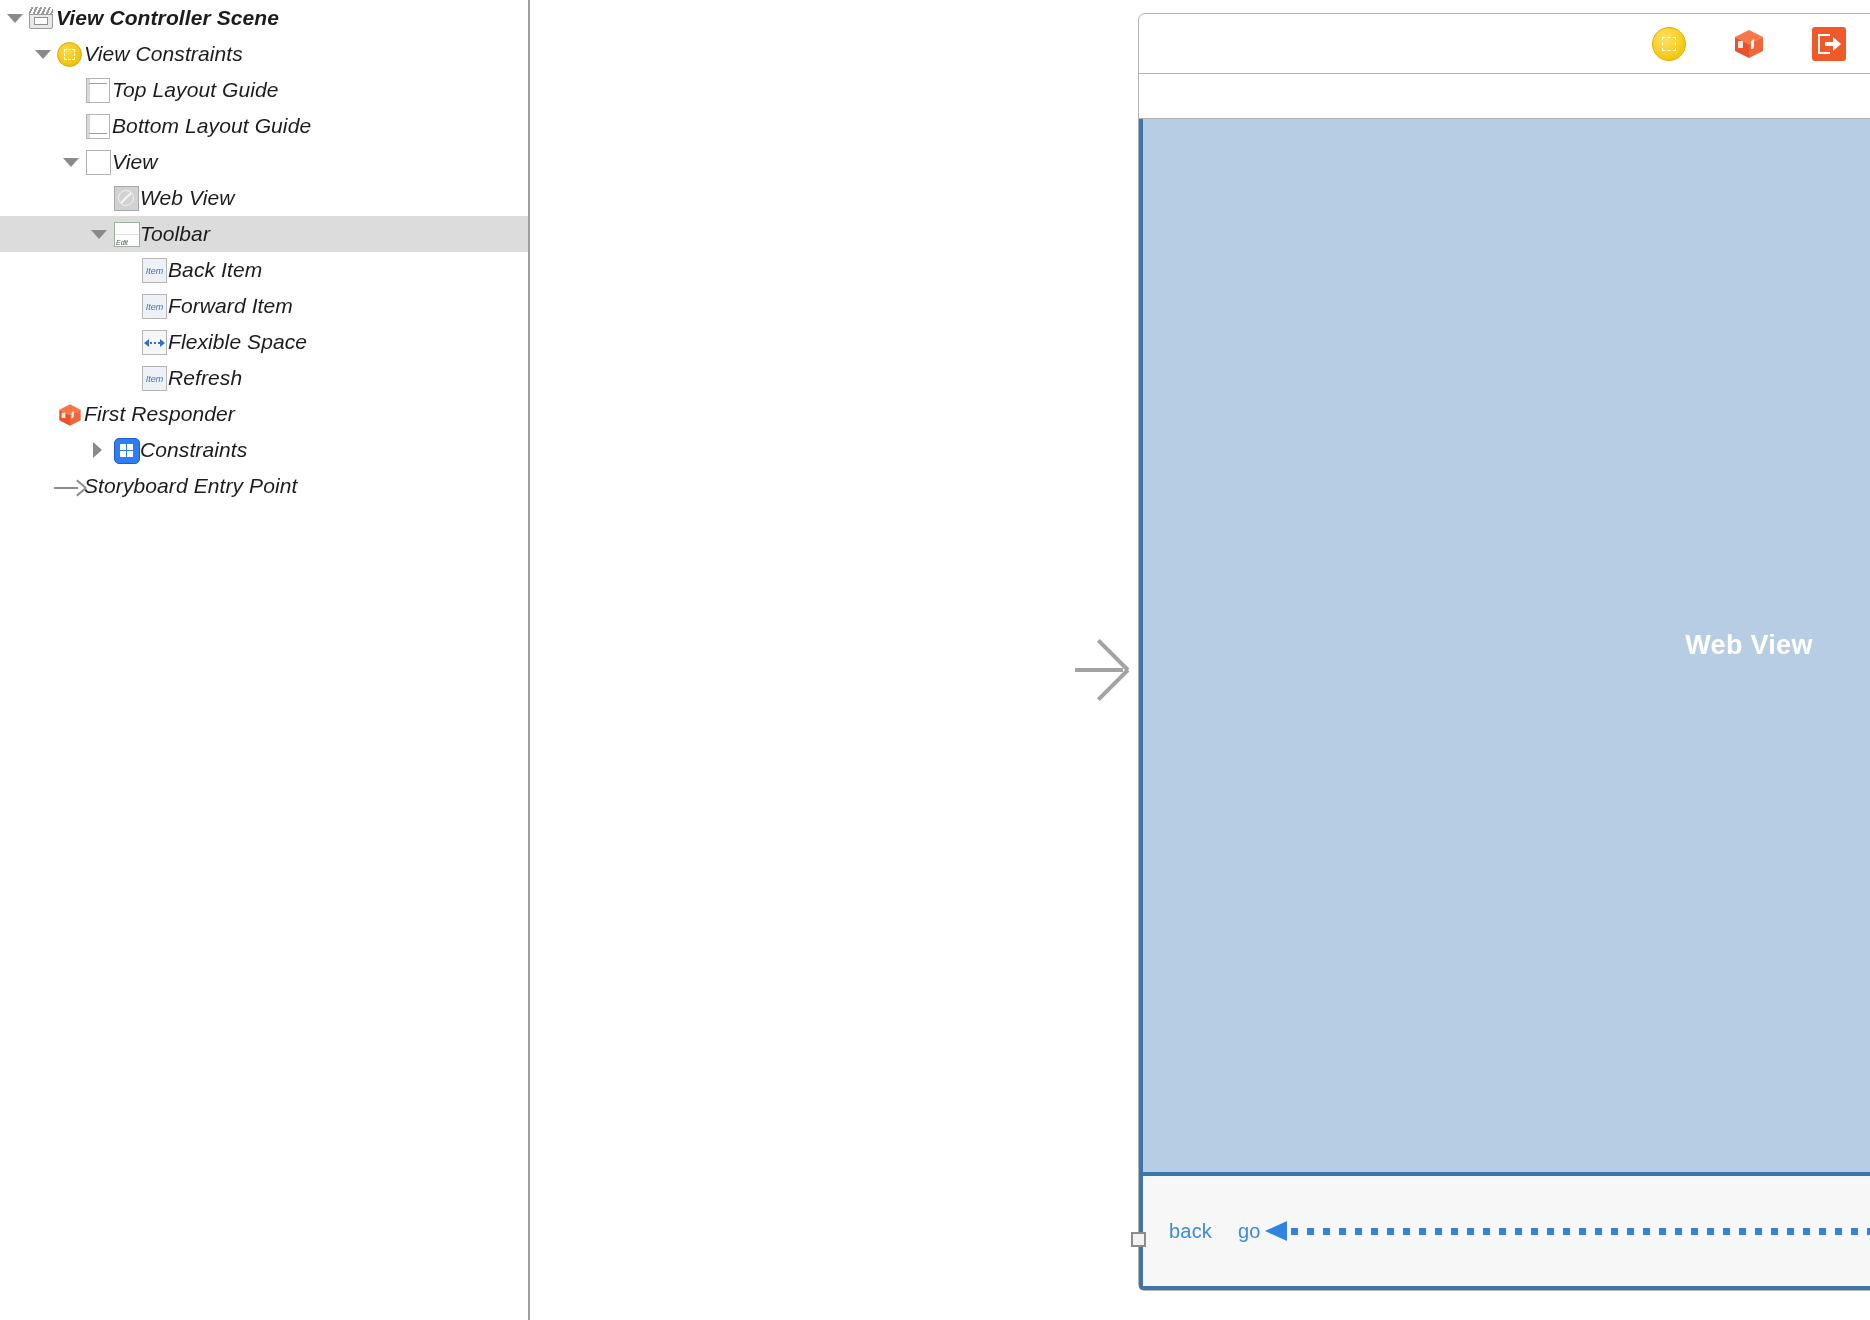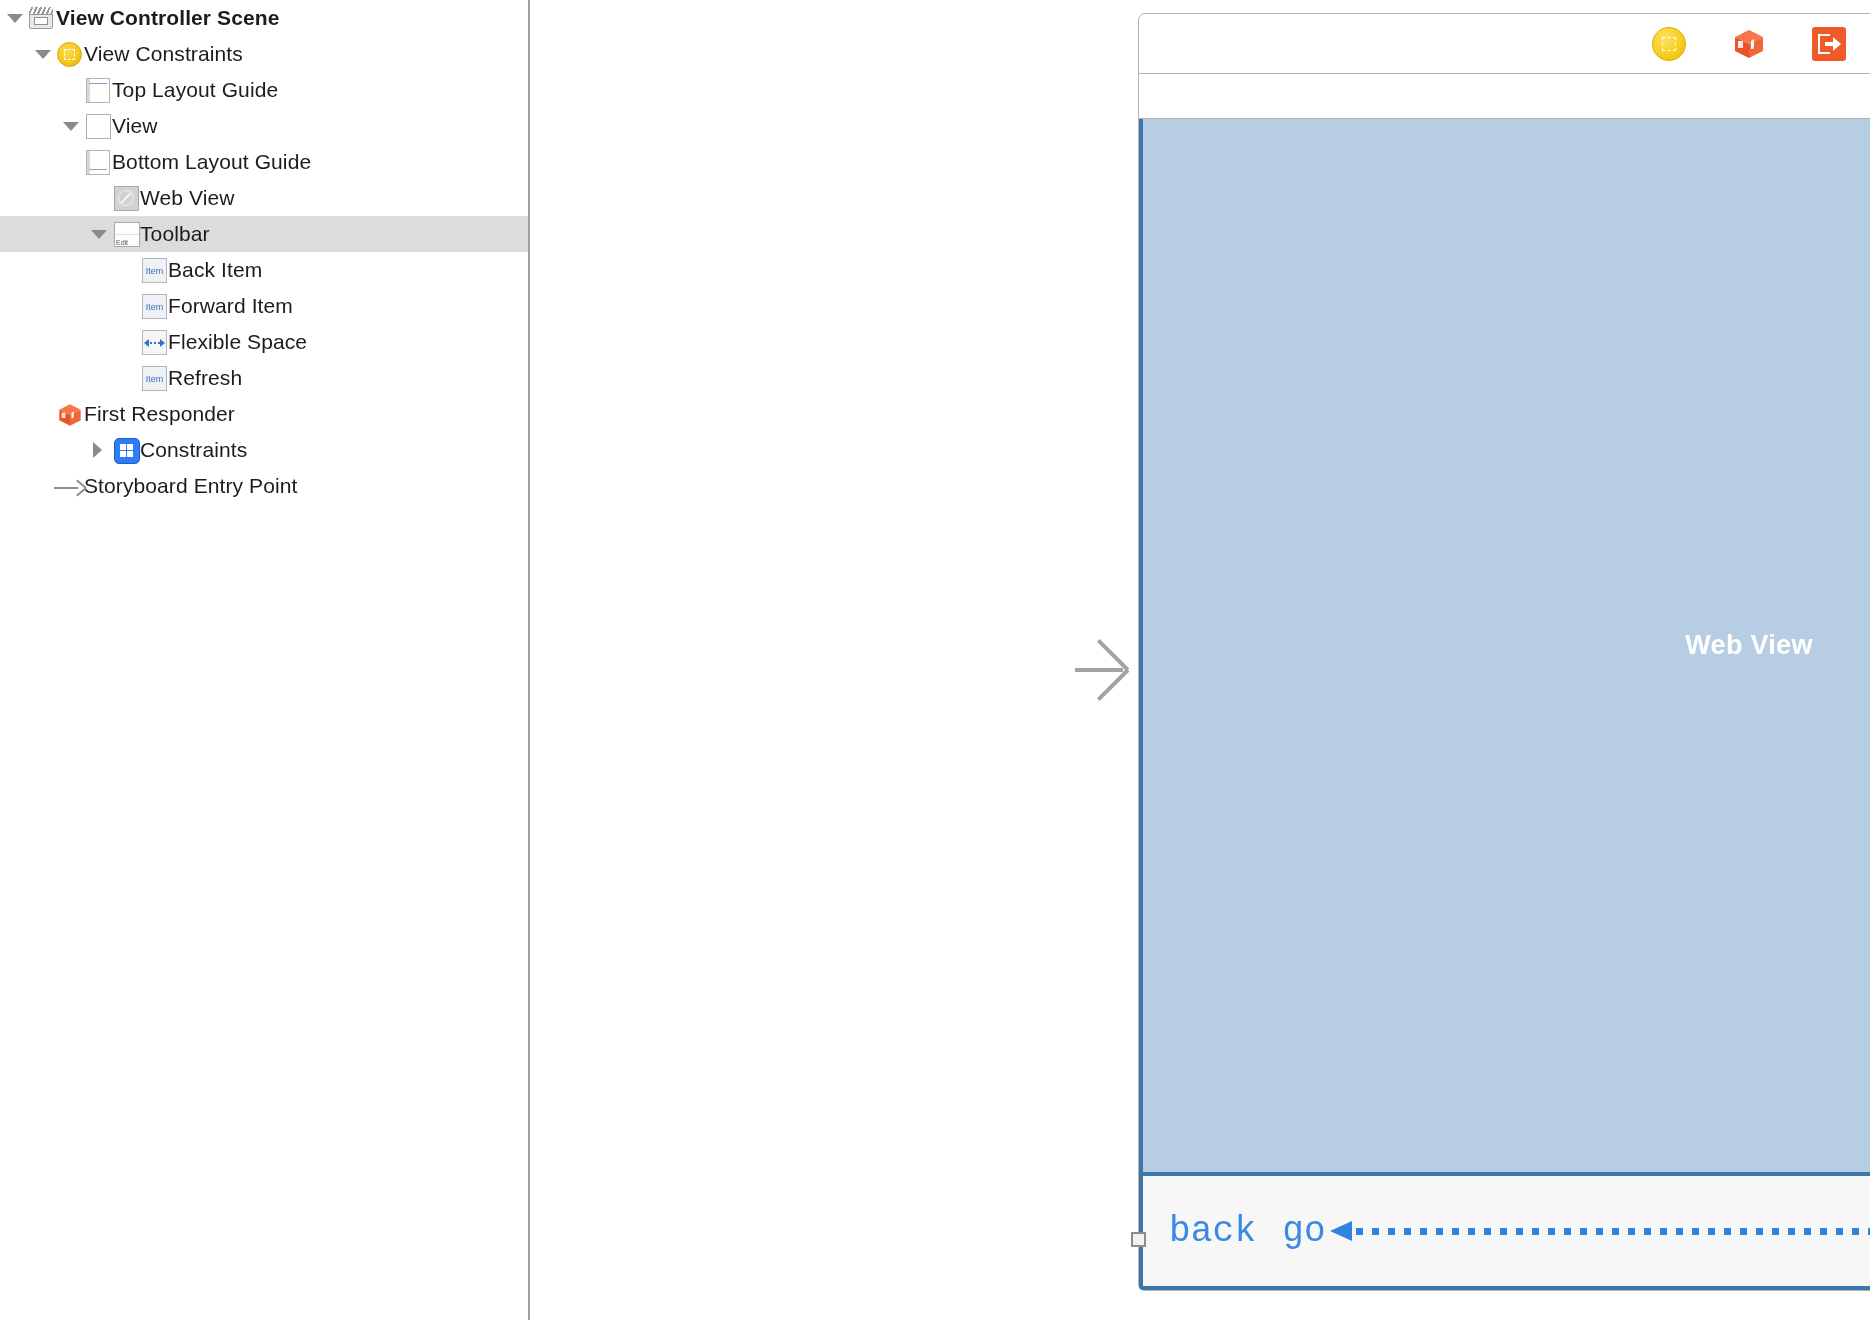--- a/index.html
+++ b/index.html
@@ -17,20 +17,21 @@
   }
 
   
   #outline-panel {
     position: absolute;
     left: 0; top: 0;
     width: 530px;
     height: 1320px;
     background: #ffffff;
     overflow: hidden;
+    font-style: italic;
   }
   #panel-divider {
     position: absolute;
     left: 528px; top: 0;
     width: 2px; height: 1320px;
     background: #a0a0a0;
   }
 
   .tree {
     position: absolute;
@@ -484,24 +485,23 @@
     border: 4px solid #3d76ab;
     border-bottom-left-radius: 4px;
     border-bottom-right-radius: 4px;
     box-sizing: border-box;
     display: flex;
     align-items: center;
     padding-left: 26px;
     padding-right: 18px;
   }
   #toolbar-back, #toolbar-go {
-    font-size: 36px;
+    font-size: 20px;
     color: #3b8ae2;
     letter-spacing: 0.2px;
-    font-family: Liberation Mono, monospace;
   }
   #toolbar-back { margin-right: 26px; }
   #toolbar-go { }
 
   .flexspace-bar {
     flex: 1 1 auto;
     position: relative;
     height: 22px;
     margin: 0 4px;
   }
@@ -557,35 +557,35 @@
         <span class="twisty"></span>
         <span class="ticon">
           <span class="ic-guide top">
             <span class="shade"></span>
           </span>
         </span>
         <span class="tlabel">Top Layout Guide</span>
       </div>
       <div class="tree-row">
         <span style="flex:0 0 60px"></span>
-        <span class="twisty down"></span>
-        <span class="ticon">
-          <span class="ic-view"></span>
-        </span>
-        <span class="tlabel">View</span>
-      </div>
-      <div class="tree-row">
-        <span style="flex:0 0 60px"></span>
         <span class="twisty"></span>
         <span class="ticon">
           <span class="ic-guide bottom">
             <span class="shade"></span>
           </span>
         </span>
         <span class="tlabel">Bottom Layout Guide</span>
+      </div>
+      <div class="tree-row">
+        <span style="flex:0 0 60px"></span>
+        <span class="twisty down"></span>
+        <span class="ticon">
+          <span class="ic-view"></span>
+        </span>
+        <span class="tlabel">View</span>
       </div>
       <div class="tree-row">
         <span style="flex:0 0 88px"></span>
         <span class="twisty"></span>
         <span class="ticon">
           <span class="ic-webview"></span>
         </span>
         <span class="tlabel">Web View</span>
       </div>
       <div class="tree-row selected">

